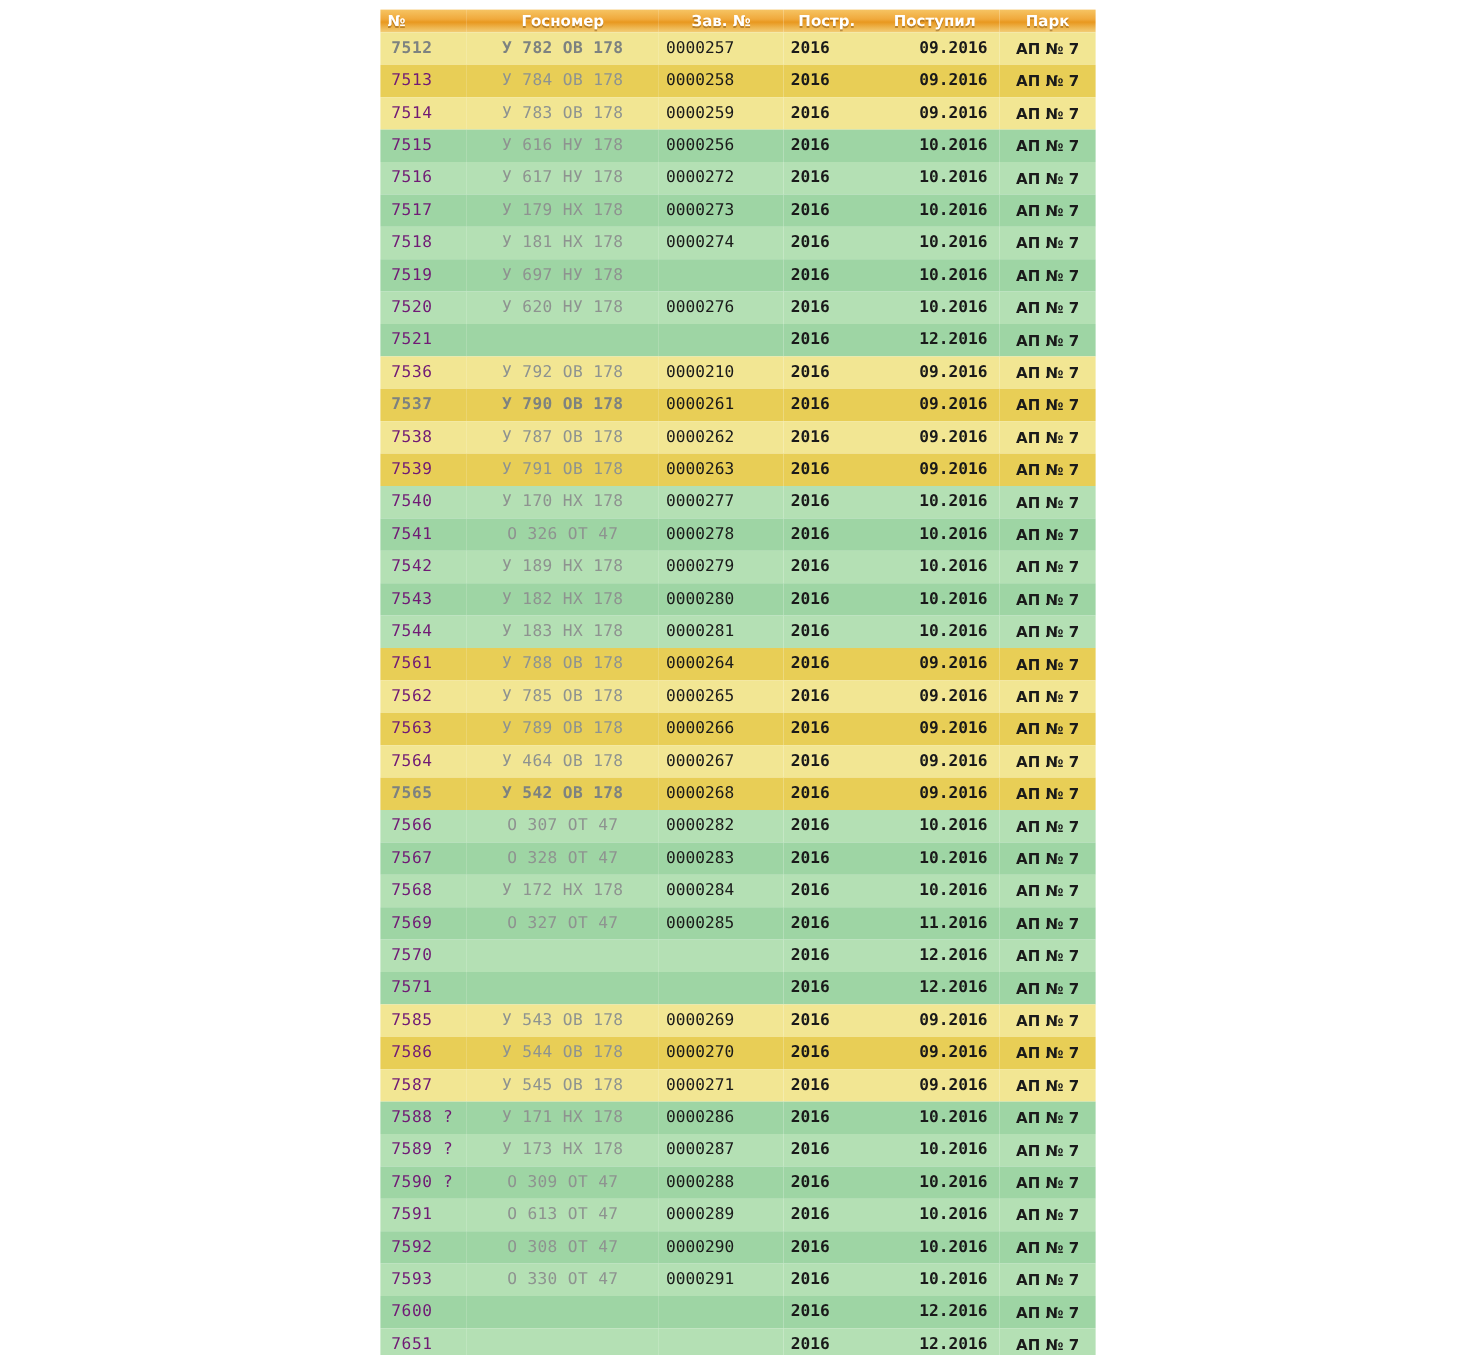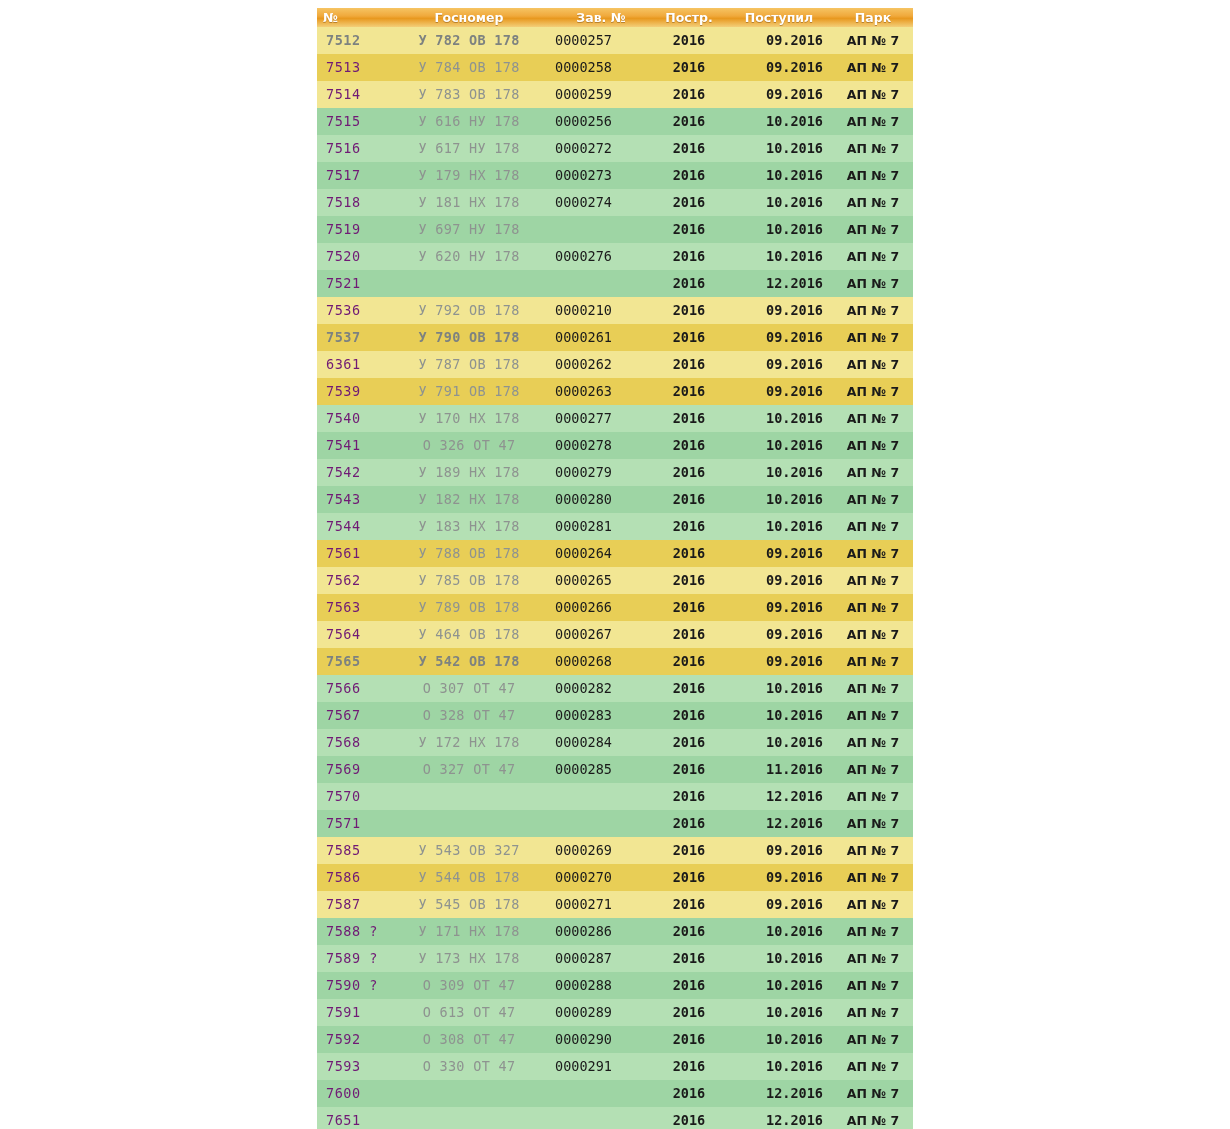--- a/index.html
+++ b/index.html
@@ -60,21 +60,21 @@
     font-size: 13.5px;
     line-height: 27px;
     white-space: nowrap;
     vertical-align: middle;
     box-sizing: border-box;
   }
 
   td.c-num      { text-align: left;  padding-left: 9px; color: #701a75; letter-spacing: 0.5px; }
   td.c-plate    { text-align: center; color: #8e9390; letter-spacing: 0.3px; }
   td.c-serial   { color: #1a1a1a; }
-  td.c-built    { text-align: center; color: #1a1a1a; font-weight: bold; }
+  td.c-built    { color: #1a1a1a; font-weight: bold; }
   td.c-received { text-align: right;  color: #1a1a1a; font-weight: bold; padding-right: 10px; }
   td.c-depot    { text-align: center; color: #1a1a1a; font-weight: bold; font-family: "DejaVu Sans", "Liberation Sans", sans-serif; font-size: 12.5px; }
 
   
   tr.g-yellow.s-light td { background: #f2e693; margin-top: 33px; }
   tr.g-yellow.s-dark  td { background: #e8ce56; }
   tr.g-green.s-light  td { background: #b4e0b4; }
   tr.g-green.s-dark   td { background: #9ed5a4; }
 
   
@@ -187,21 +187,21 @@
         </tr>
         <tr class="g-yellow s-dark row-bold">
           <td class="c-num">7537</td>
           <td class="c-plate">У 790 ОВ 178</td>
           <td class="c-serial">0000261</td>
           <td class="c-built">2016</td>
           <td class="c-received">09.2016</td>
           <td class="c-depot">АП № 7</td>
         </tr>
         <tr class="g-yellow s-light">
-          <td class="c-num">6361</td>
+          <td class="c-num">7538</td>
           <td class="c-plate">У 787 ОВ 178</td>
           <td class="c-serial">0000262</td>
           <td class="c-built">2016</td>
           <td class="c-received">09.2016</td>
           <td class="c-depot">АП № 7</td>
         </tr>
         <tr class="g-yellow s-dark">
           <td class="c-num">7539</td>
           <td class="c-plate">У 791 ОВ 178</td>
           <td class="c-serial">0000263</td>
@@ -332,21 +332,21 @@
         <tr class="g-green s-dark">
           <td class="c-num">7571</td>
           <td class="c-plate"></td>
           <td class="c-serial"></td>
           <td class="c-built">2016</td>
           <td class="c-received">12.2016</td>
           <td class="c-depot">АП № 7</td>
         </tr>
         <tr class="g-yellow s-light">
           <td class="c-num">7585</td>
-          <td class="c-plate">У 543 ОВ 327</td>
+          <td class="c-plate">У 543 ОВ 178</td>
           <td class="c-serial">0000269</td>
           <td class="c-built">2016</td>
           <td class="c-received">09.2016</td>
           <td class="c-depot">АП № 7</td>
         </tr>
         <tr class="g-yellow s-dark">
           <td class="c-num">7586</td>
           <td class="c-plate">У 544 ОВ 178</td>
           <td class="c-serial">0000270</td>
           <td class="c-built">2016</td>

